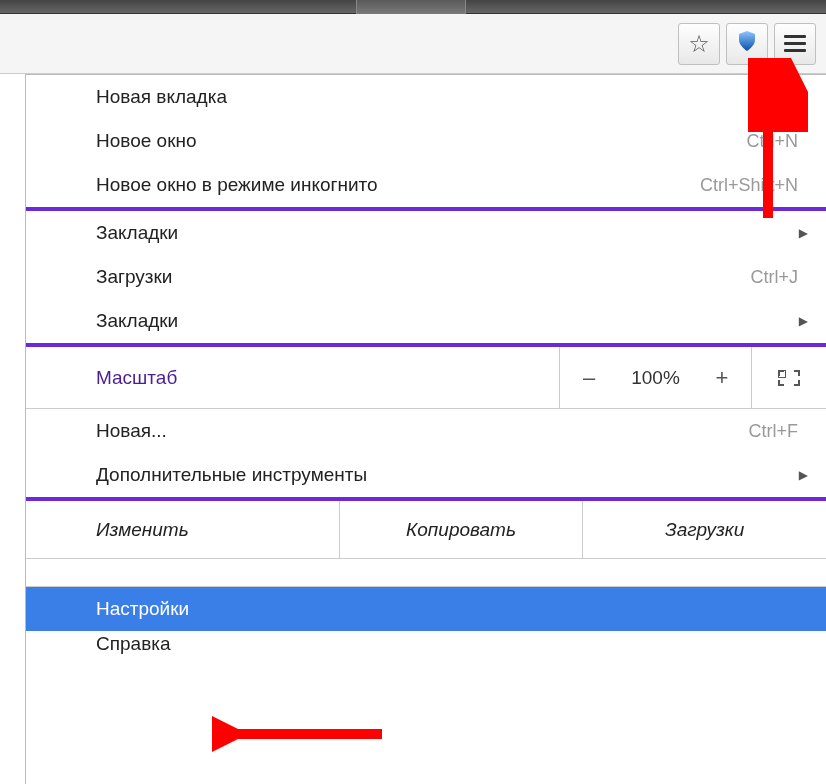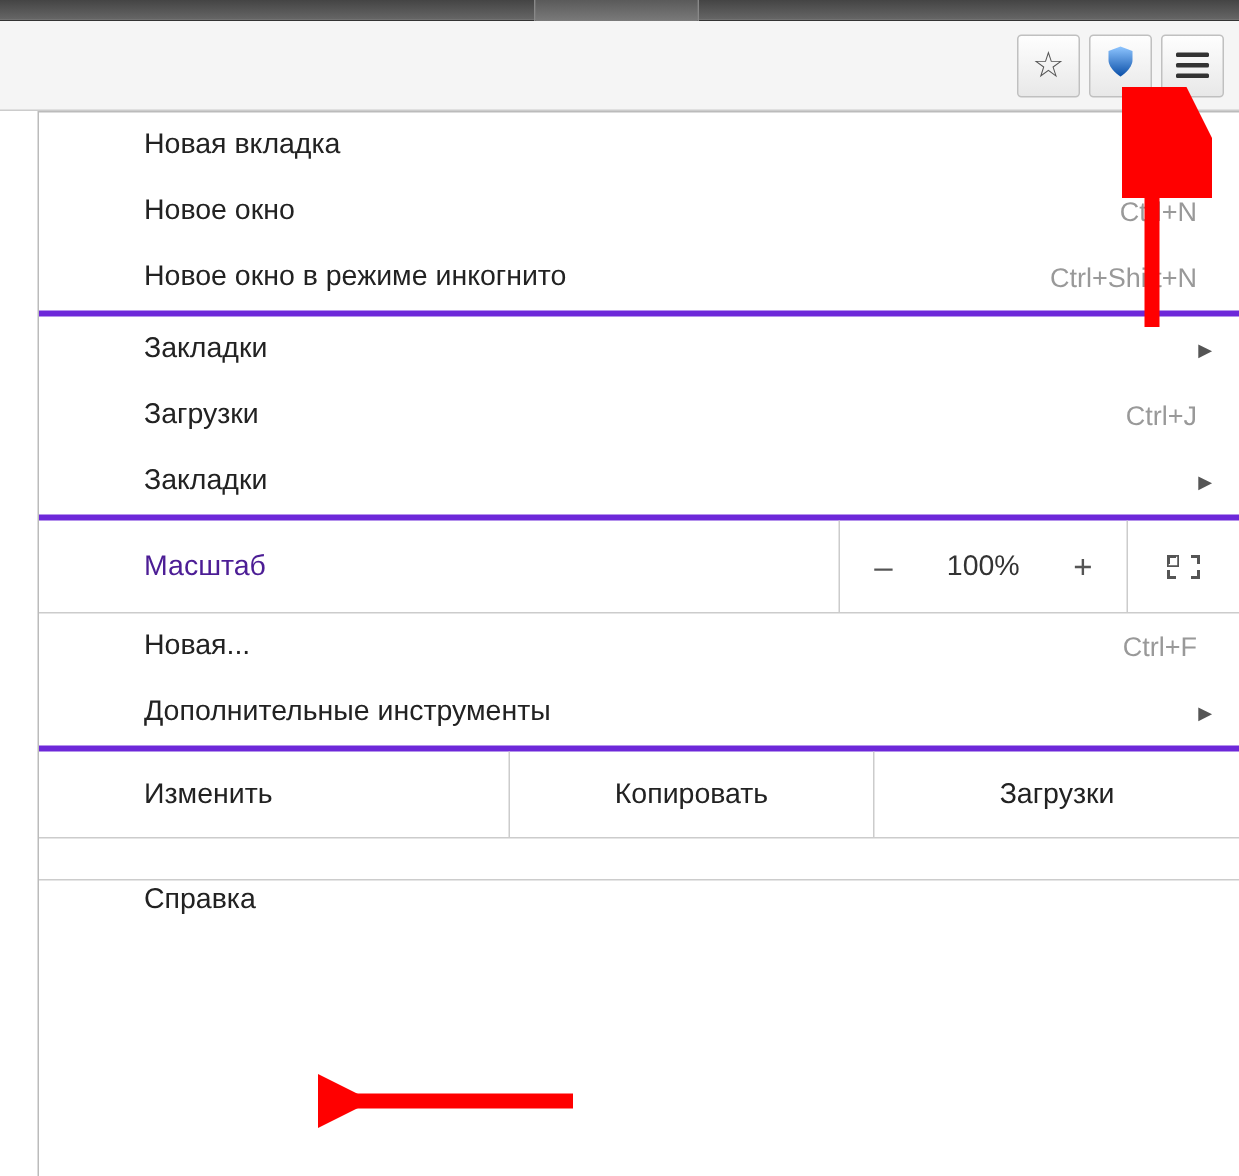--- a/index.html
+++ b/index.html
@@ -166,20 +166,21 @@
       border: 1.5px solid #555;
     }
     .fs-icon span:nth-child(1) { position:absolute; top:0; left:0; width:6px; height:6px; border-top:2px solid #555; border-left:2px solid #555; }
     .fs-icon span:nth-child(2) { position:absolute; top:0; right:0; width:6px; height:6px; border-top:2px solid #555; border-right:2px solid #555; }
     .fs-icon span:nth-child(3) { position:absolute; bottom:0; left:0; width:6px; height:6px; border-bottom:2px solid #555; border-left:2px solid #555; }
     .fs-icon span:nth-child(4) { position:absolute; bottom:0; right:0; width:6px; height:6px; border-bottom:2px solid #555; border-right:2px solid #555; }
     .edit-row {
       display: flex;
       height: 58px;
       border-bottom: 1px solid #ccc;
+      font-style: italic;
     }
     .edit-cell {
       flex: 1;
       display: flex;
       align-items: center;
       justify-content: center;
       border-right: 1px solid #ccc;
       color: #222;
       cursor: pointer;
     }
@@ -306,20 +307,23 @@
   </div>
 
   <div class="edit-row">
     <div class="edit-cell">Изменить</div>
     <div class="edit-cell">Копировать</div>
     <div class="edit-cell">Загрузки</div>
   </div>
 
   <div class="spacer"></div>
 
+  <div class="menu-item highlighted">
+    <span>Настройки</span>
+  </div>
 
   <div class="partial-item">
     <span>Справка</span>
   </div>
 
 </div>
 
 <svg class="arrow-vertical" width="60" height="170">
   <defs>
       <marker id="ah1" markerWidth="12" markerHeight="12" refX="6" refY="6" orient="auto">

